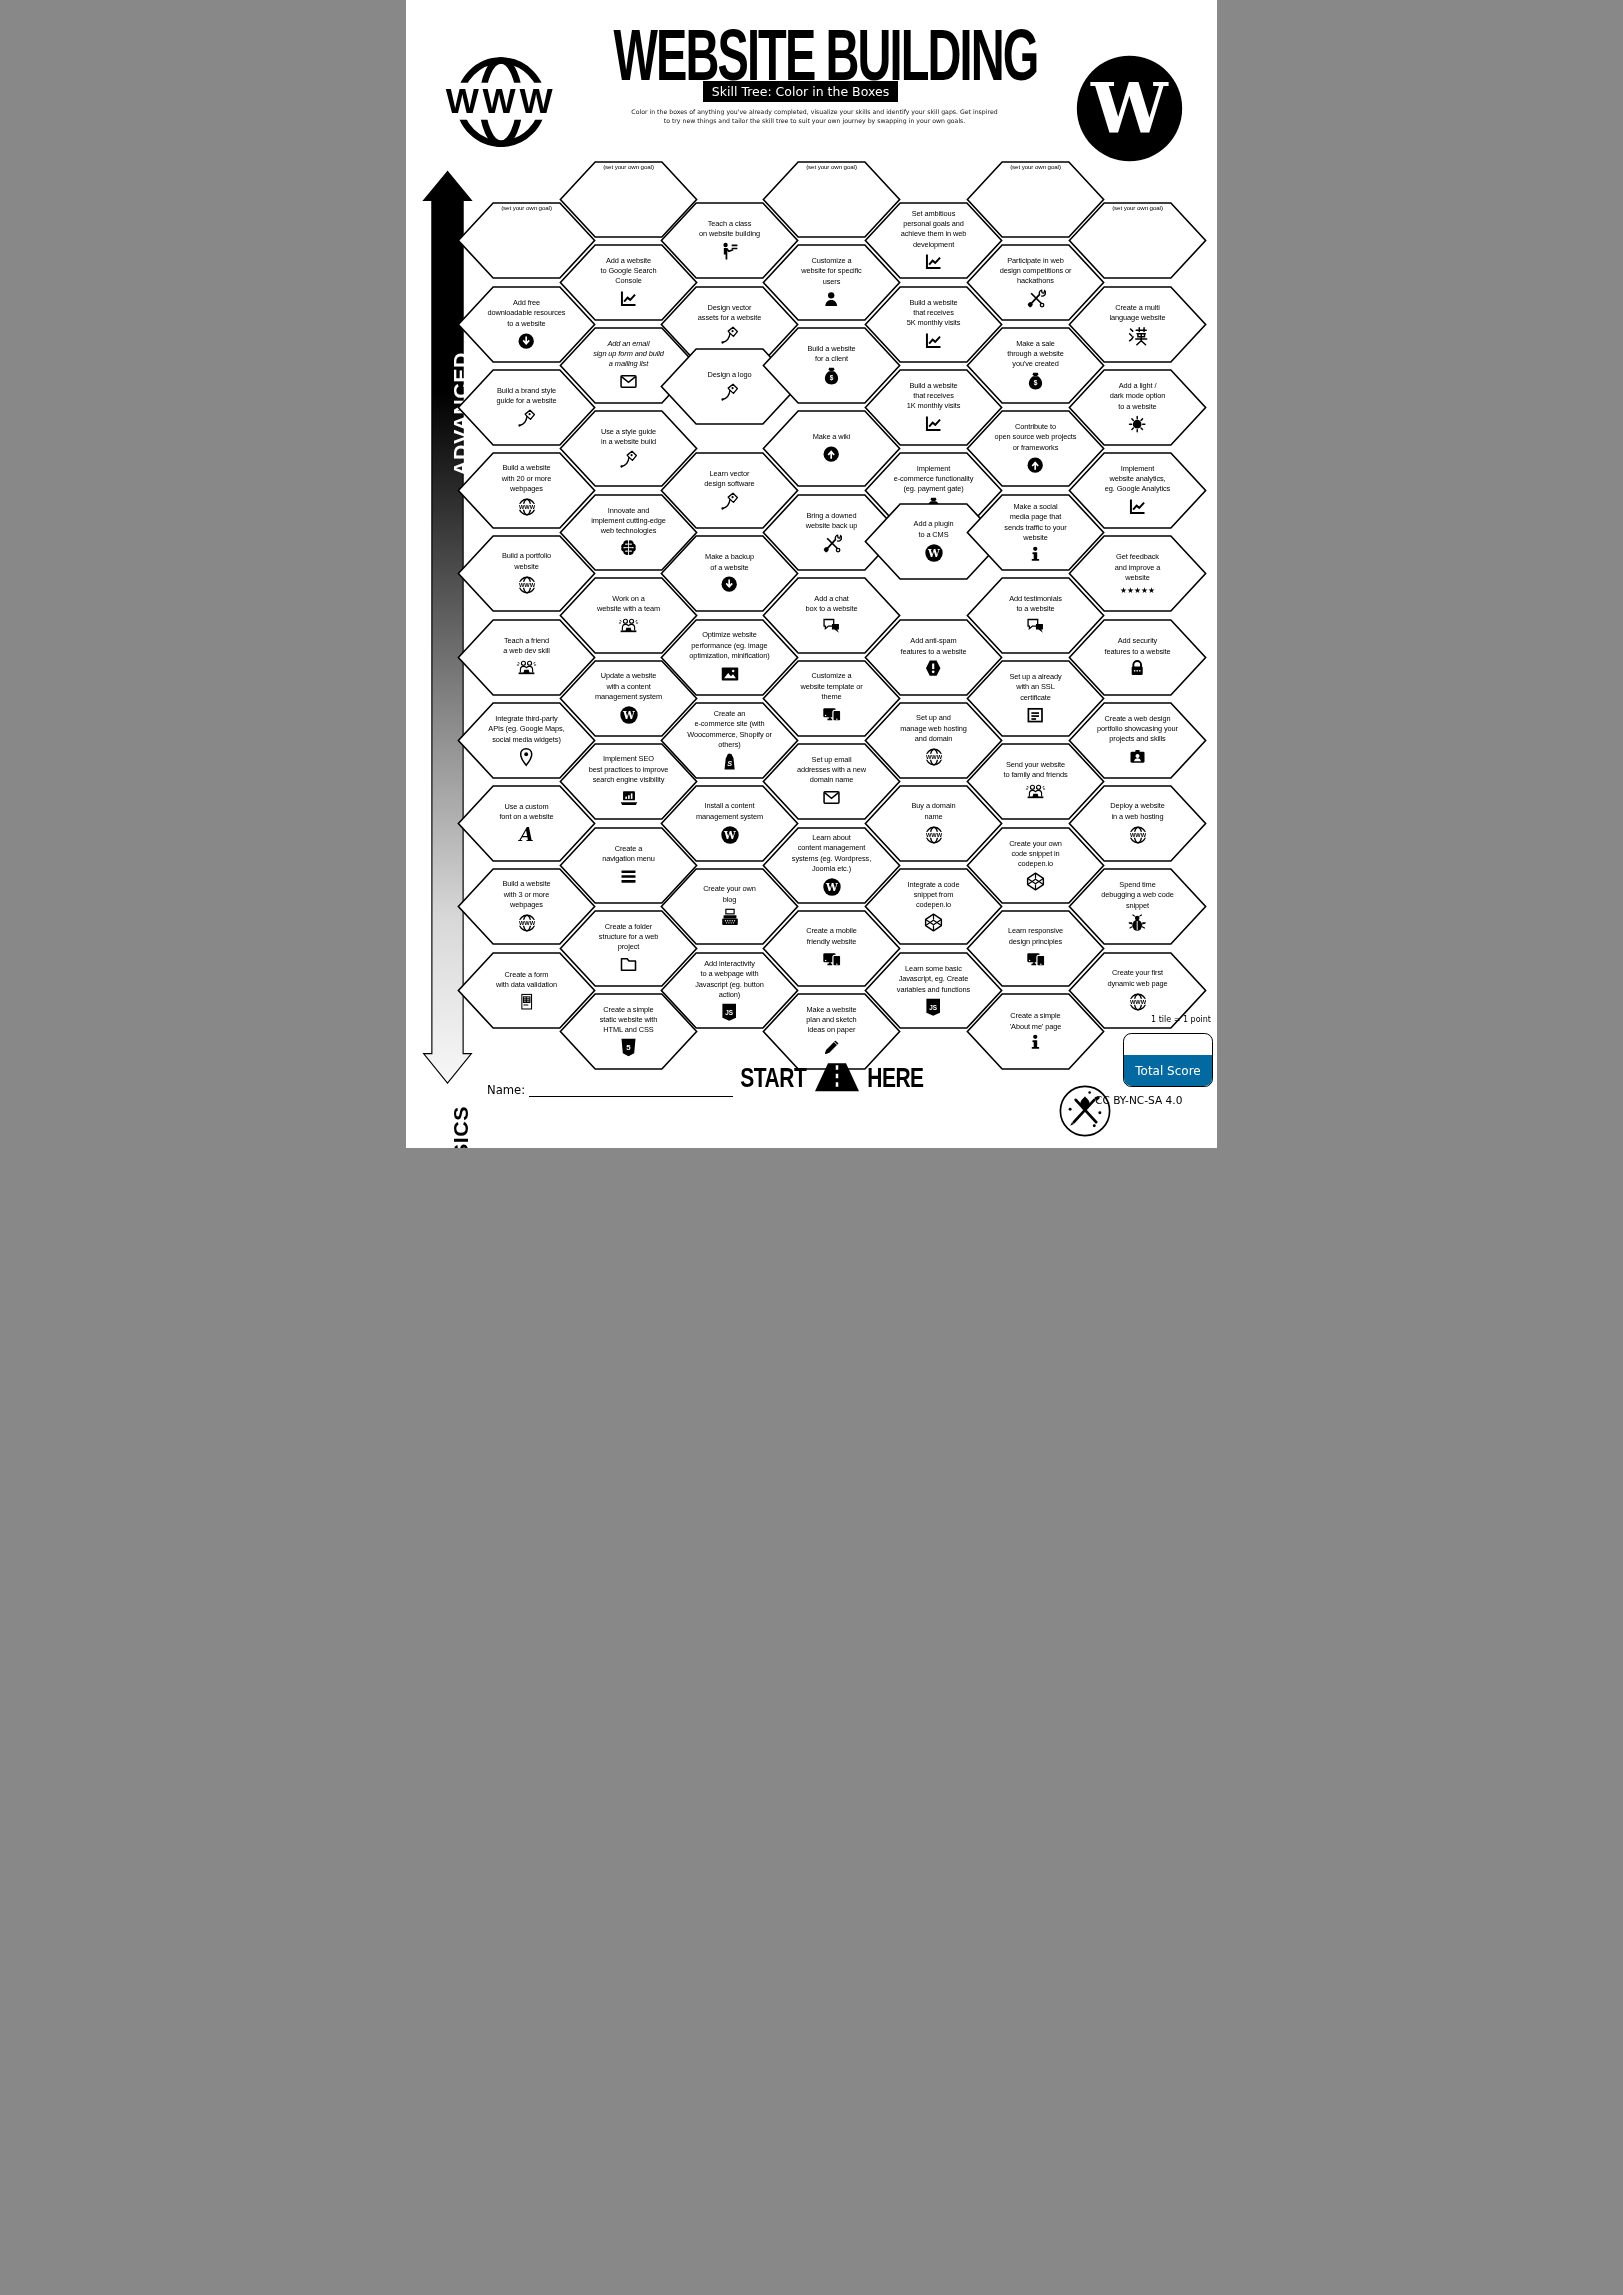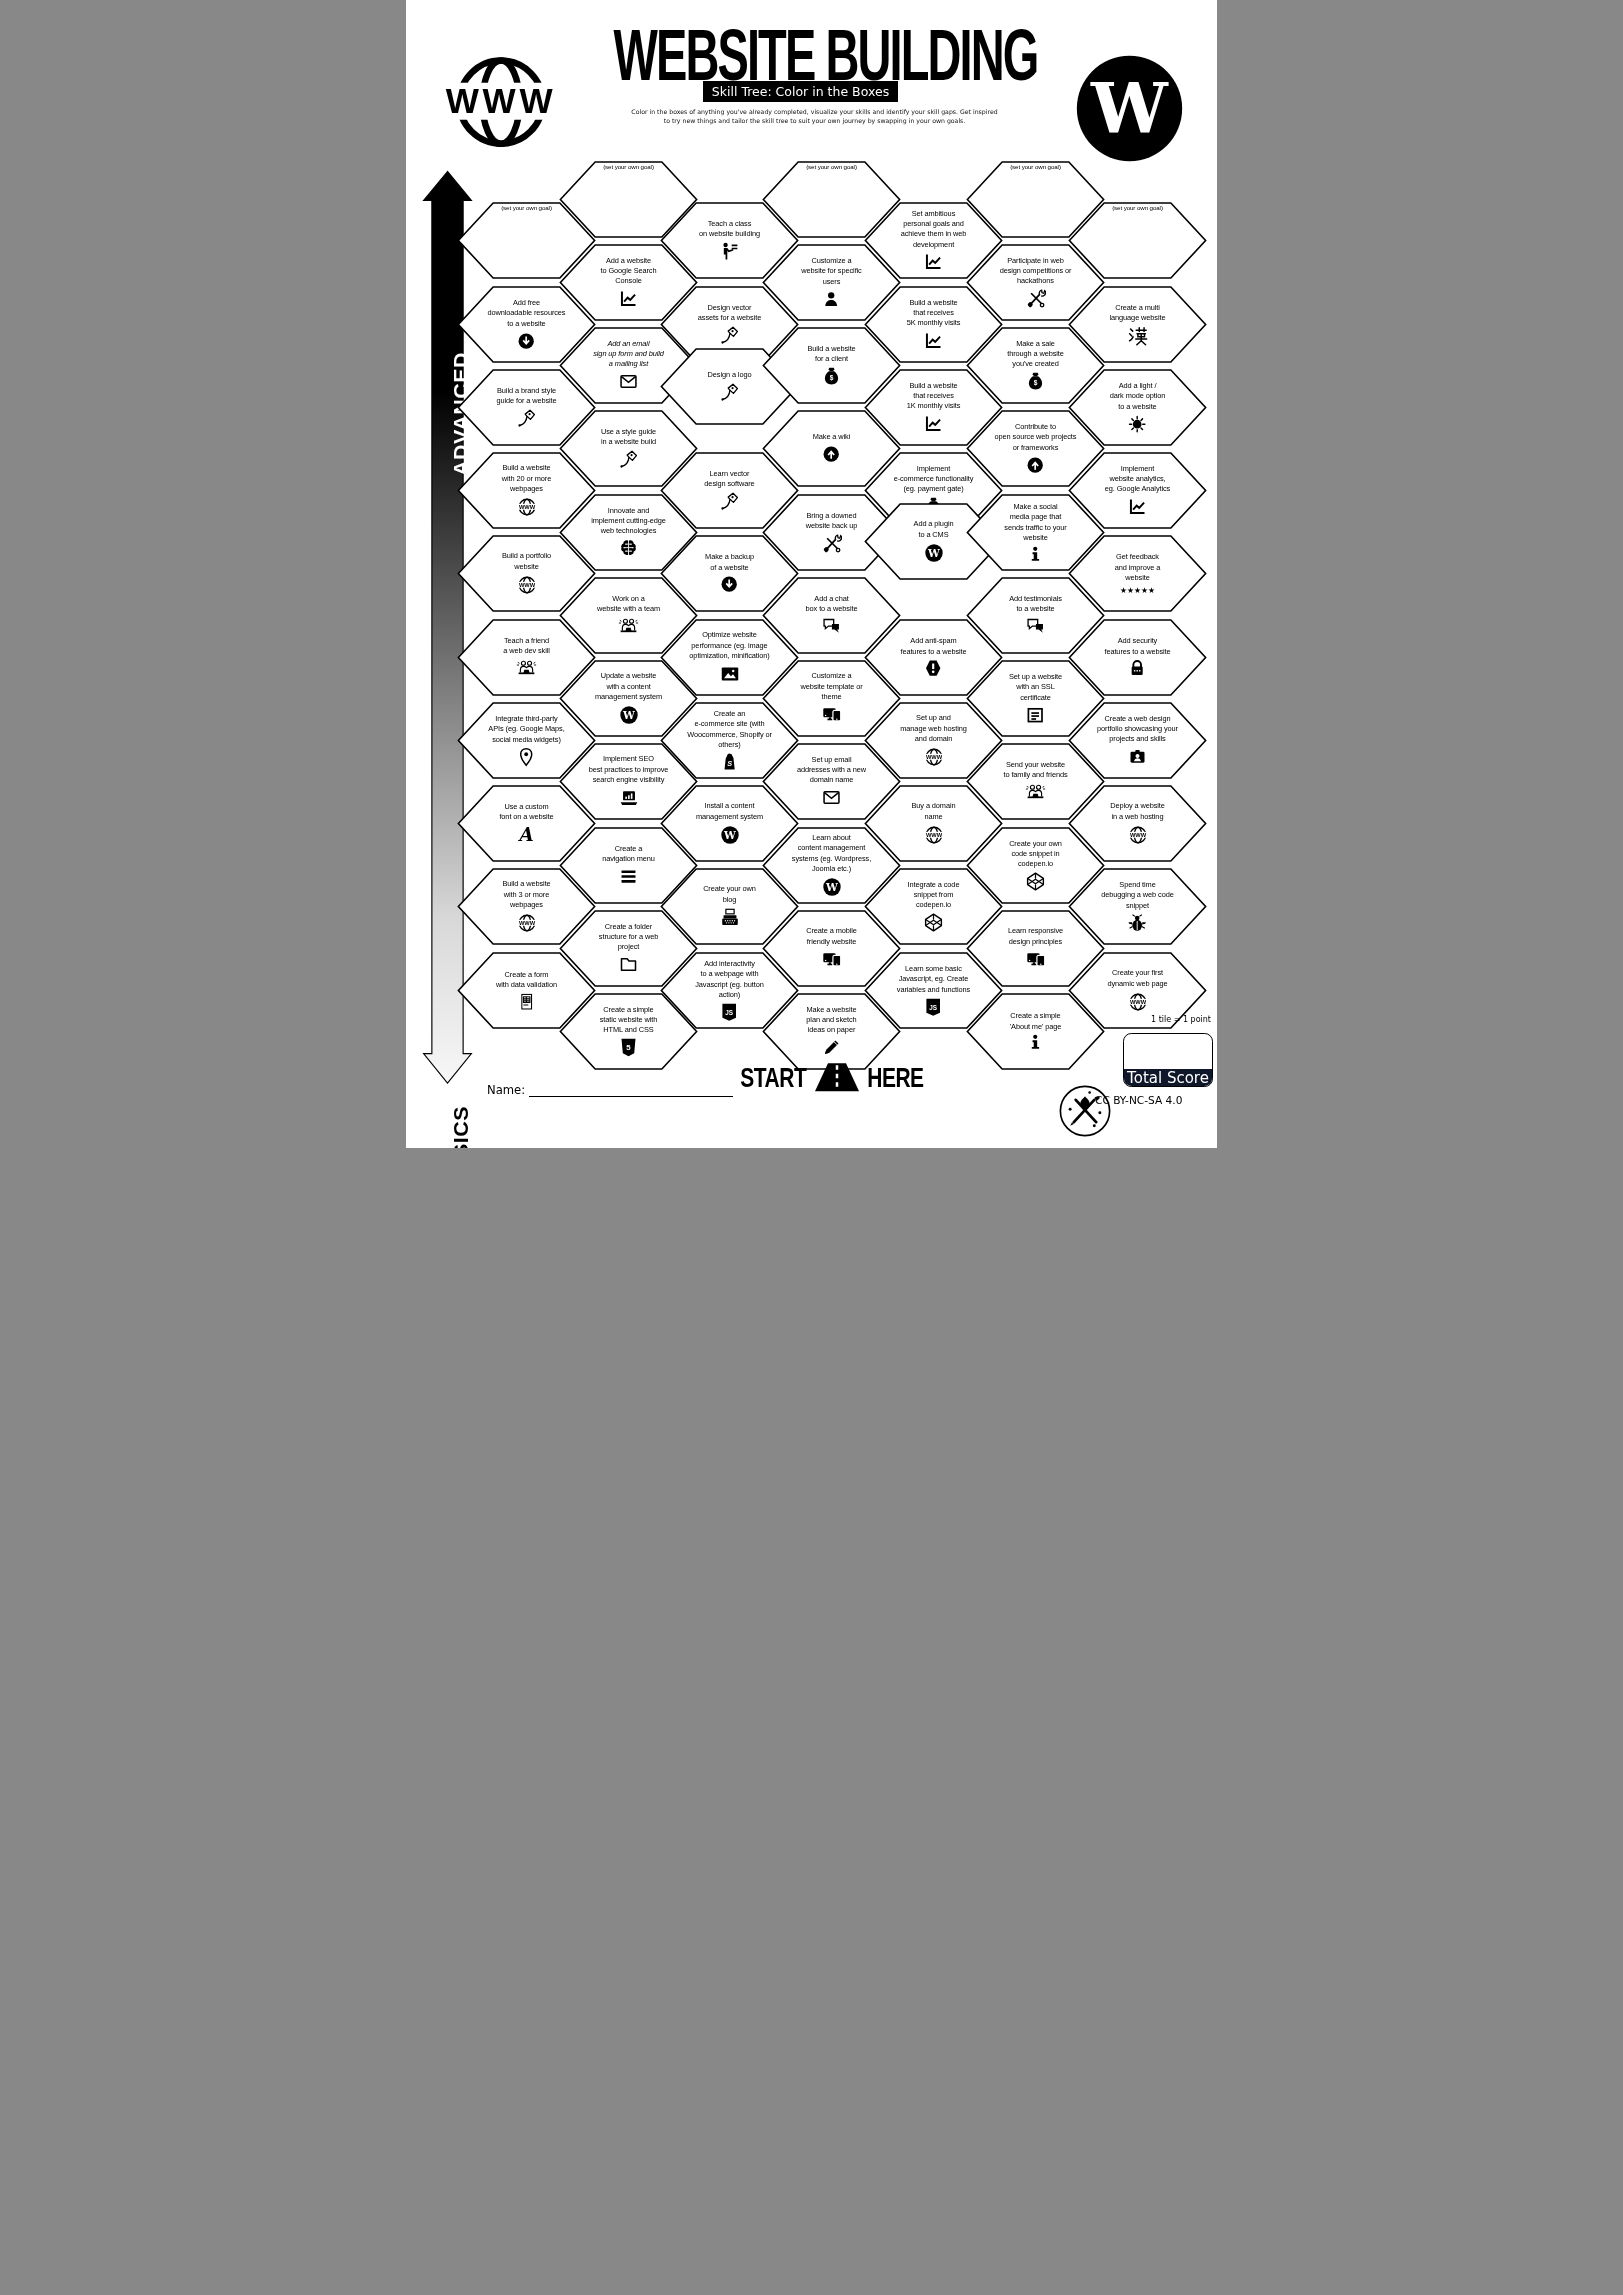--- a/index.html
+++ b/index.html
@@ -35,22 +35,22 @@
   
   #start-here{position:absolute;left:324px;top:1062px;width:204px;display:flex;align-items:center;justify-content:center;gap:6.5px;}
   .start-word{font-size:21px;font-weight:bold;letter-spacing:-0.5px;transform:scaleY(1.35);transform-origin:center;}
   #name-row{position:absolute;left:81px;top:1082px;display:flex;align-items:flex-end;}
   #name-label{font-size:11.6px;font-weight:400;font-family:"DejaVu Sans",sans-serif;}
   #name-line{width:204px;border-bottom:1.6px solid #000;height:14px;margin-left:3.7px;}
   #tile-note{position:absolute;left:671px;top:1015px;width:134px;text-align:right;font-size:8px;font-family:"DejaVu Sans",sans-serif;}
   #score-box{position:absolute;left:717px;top:1033px;width:88px;height:52px;border:1.6px solid #000;
       border-radius:8.3px;overflow:hidden;background:#fff;display:flex;flex-direction:column;}
   #score-write-area{flex:1;}
-  #score-band{height:17px;background:#0f172a;color:#fff;display:flex;align-items:center;justify-content:center;
-      font-size:15px;font-family:"DejaVu Sans",sans-serif;}
+  #score-band{height:31px;background:#0369a1;color:#fff;display:flex;align-items:center;justify-content:center;
+      font-size:12px;font-family:"DejaVu Sans",sans-serif;}
   #license{position:absolute;left:689px;top:1094px;width:116px;font-size:10.6px;font-family:"DejaVu Sans",sans-serif;white-space:nowrap;}
   #maker-logo{position:absolute;left:653px;top:1085px;}
   
   #footer-bar{position:absolute;left:0;right:0;top:1114px;height:33px;background:#000;color:#fff;
       display:flex;align-items:center;}
   #footer-left{position:absolute;left:7.4px;font-size:6.7px;font-family:"DejaVu Sans",sans-serif;}
   #footer-center{position:absolute;left:139px;width:504px;text-align:center;font-size:9.7px;font-weight:bold;
       letter-spacing:0.2px;transform:scaleY(1.15);}
   #footer-right{position:absolute;right:7.4px;font-size:6.7px;font-family:"DejaVu Sans",sans-serif;}
 </style>
@@ -960,21 +960,21 @@
               <path d="M7 8h22v15H17l-7 6V23H7z" fill="none" stroke="#000" stroke-width="3"></path>
               <path d="M25 18h16v13h-4l4 7-10-7h-6z" fill="#000"></path>
             </svg></span>
         </div>
       </div>
       <div class="hex" style="left: 560px; top: 659px;">
         <svg class="hex-shape" viewBox="0 0 300 170">
           <polygon points="3,85 78,4 222,4 297,85 222,166 78,166"></polygon>
         </svg>
         <div class="hex-content">
-          <div class="hex-label">Set up a website
+          <div class="hex-label">Set up a already
 with an SSL
 certificate</div>
           <span class="hex-icon"><svg width="20.4" height="20.4" viewBox="0 0 48 48">
               <rect x="8" y="9" width="32" height="30" fill="none" stroke="#000" stroke-width="4"></rect>
               <rect x="15" y="17" width="18" height="4" fill="#000"></rect>
               <rect x="15" y="24" width="18" height="4" fill="#000"></rect>
               <rect x="15" y="31" width="11" height="4" fill="#000"></rect>
             </svg></span>
         </div>
       </div>

